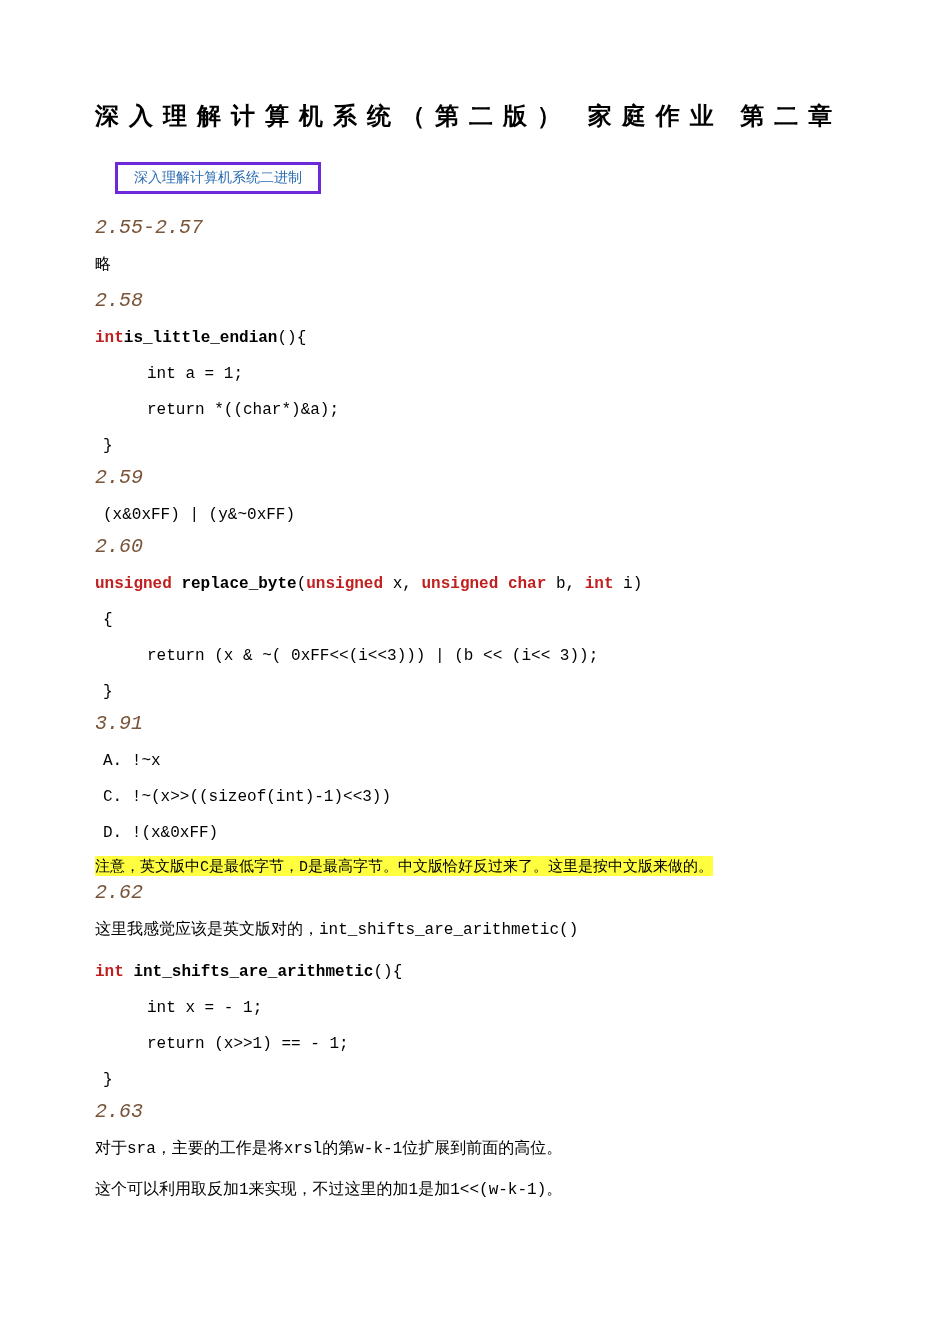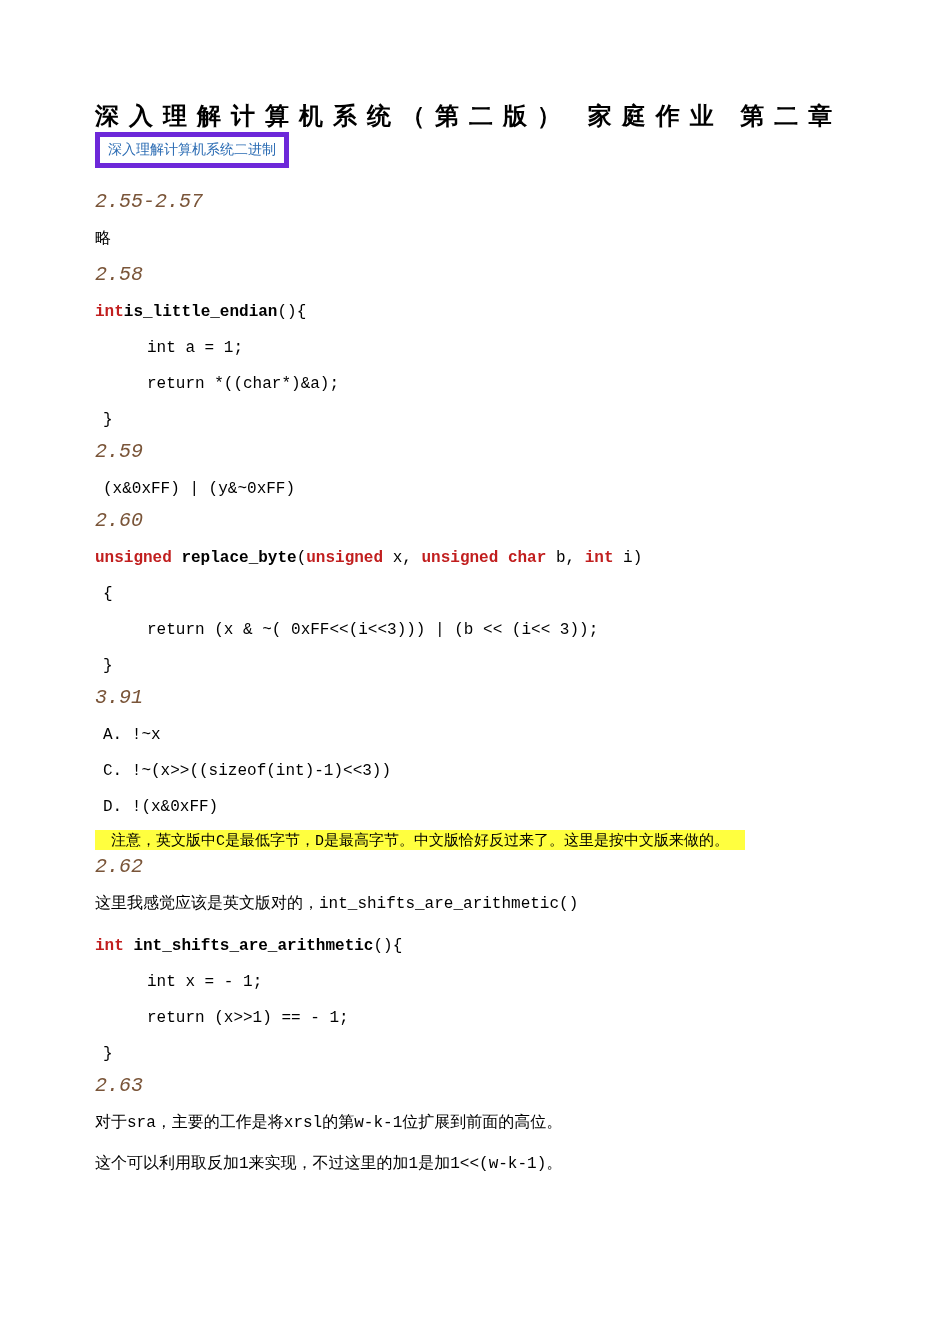--- a/index.html
+++ b/index.html
@@ -14,30 +14,32 @@
     width: 945px;
     min-height: 1337px;
     padding: 100px 95px 60px 95px;
     box-sizing: border-box;
     background: #fff;
   }
   .title {
     font-size: 24px;
     font-weight: bold;
     letter-spacing: 10px;
+    margin-bottom: 30px;
     font-family: "SimHei", "黑体", sans-serif;
   }
   .tag-box {
     display: inline-block;
-    border: 5px solid #6d28d9;
-    padding: 4px 8px;
+    border: 3px solid #6d28d9;
+    padding: 4px 16px;
     color: #2a6bb3;
     font-size: 14px;
     font-family: "SimSun", "宋体", serif;
     margin-bottom: 22px;
+    margin-left: 20px;
   }
   .section-num {
     color: #7a5539;
     font-size: 20px;
     font-family: "Courier New", monospace;
     margin-bottom: 10px;
     font-style: italic;
   }
   .body-text {
     font-size: 16px;
@@ -59,21 +61,21 @@
     font-size: 16px;
     line-height: 2.0;
     margin: 4px 8px;
   }
   .code-line .indent { display:inline-block; width: 44px; }
   .highlight {
     background: #ffff3f;
     font-family: "SimSun", "宋体", serif;
     font-size: 15px;
     line-height: 1.8;
-    padding: 2px 16px;
+    padding: 2px 0;
     margin: 18px 0 16px 0;
     display: inline;
   }
   .highlight .mono { font-family: "Courier New", monospace; }
   .body-text .mono { font-family: "Courier New", monospace; }
 </style>
 </head>
 <body>
 
 <div class="page">

